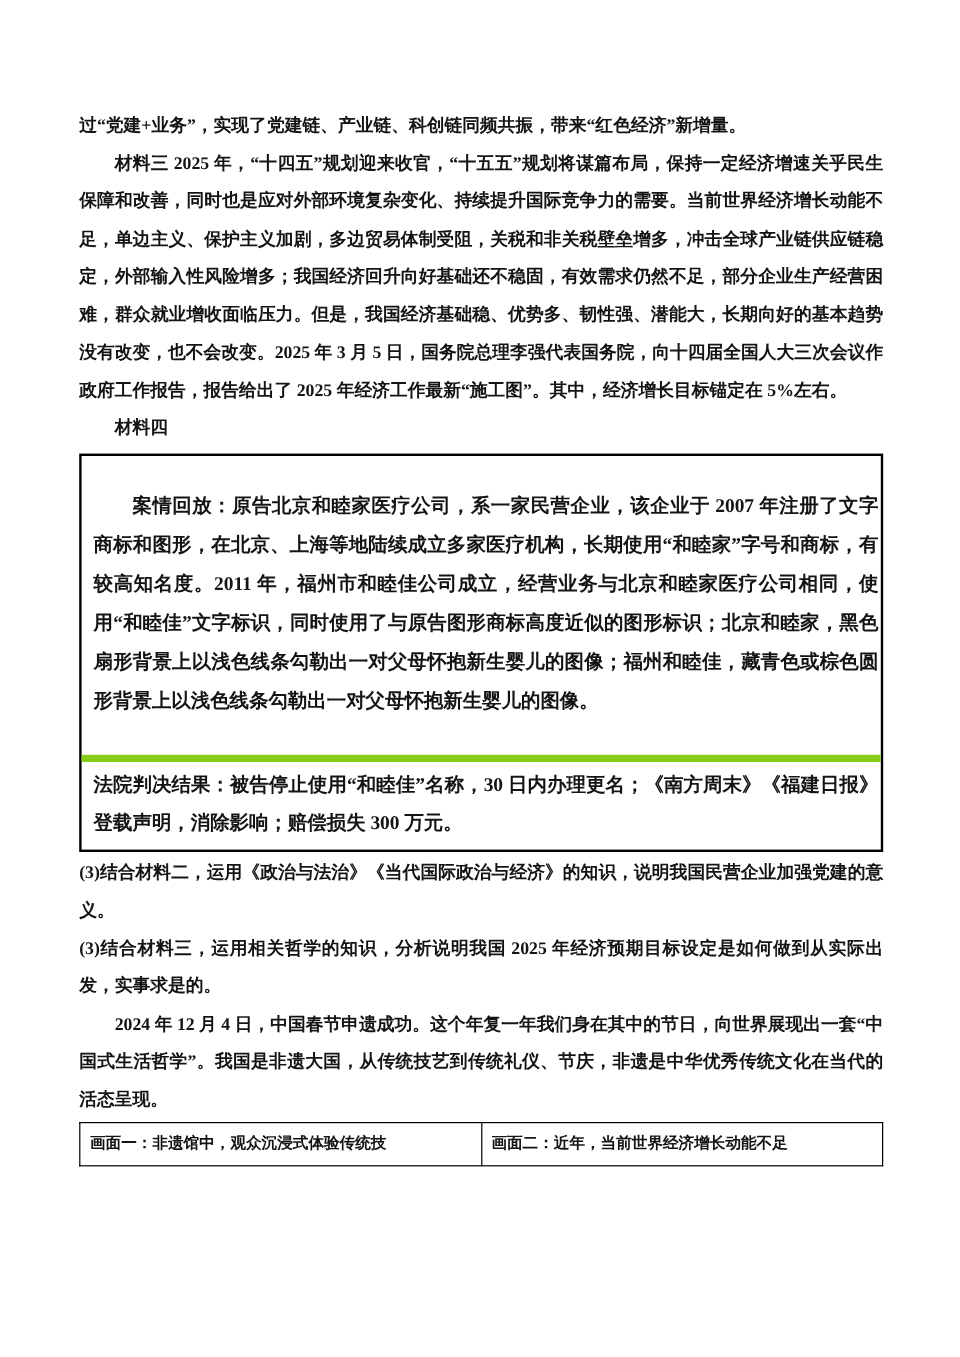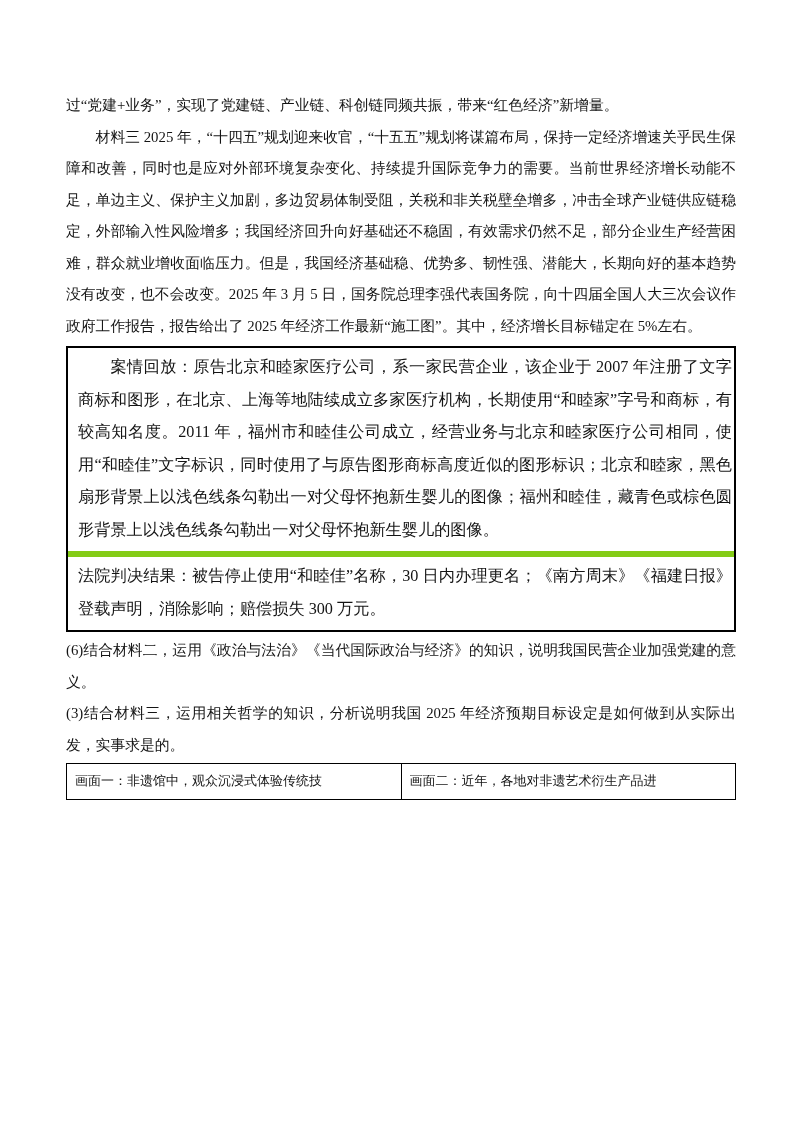--- a/index.html
+++ b/index.html
@@ -1,15 +1,15 @@
 <!DOCTYPE html>
 <html><head>
 <meta charset="utf-8">
 <style>
-  * { box-sizing: border-box; }
+  * { box-sizing: border-box; font-weight: bold; }
   html, body { margin: 0; padding: 0; }
   body {
     width: 800px;
     height: 1131px;
     background: #ffffff;
     overflow: hidden;
     font-family: "Liberation Serif", "DejaVu Serif", serif;
     color: #141414;
   }
   .page {
@@ -25,20 +25,21 @@
 
   .case-box {
     border: 2px solid #000;
     margin: 4px 0 3px 0;
   }
   .case-section {
     padding: 3px 2px 5px 10px;
     font-size: 16.2px;
     line-height: 32.5px;
     text-align: justify;
+    margin-top: 23px;
   }
   .case-section.first { text-indent: 2em; }
   .case-section.verdict { border-top: 6px solid #84cc16; }
 
   .scene-table {
     width: 100%;
     border-collapse: collapse;
     table-layout: fixed;
     margin-top: 2px;
   }
@@ -55,36 +56,38 @@
 </style>
 </head>
 <body>
 
 <div class="page">
 
   <p class="para">过“党建+业务”，实现了党建链、产业链、科创链同频共振，带来“红色经济”新增量。</p>
 
   <p class="para indent">材料三 2025 年，“十四五”规划迎来收官，“十五五”规划将谋篇布局，保持一定经济增速关乎民生保障和改善，同时也是应对外部环境复杂变化、持续提升国际竞争力的需要。当前世界经济增长动能不足，单边主义、保护主义加剧，多边贸易体制受阻，关税和非关税壁垒增多，冲击全球产业链供应链稳定，外部输入性风险增多；我国经济回升向好基础还不稳固，有效需求仍然不足，部分企业生产经营困难，群众就业增收面临压力。但是，我国经济基础稳、优势多、韧性强、潜能大，长期向好的基本趋势没有改变，也不会改变。2025 年 3 月 5 日，国务院总理李强代表国务院，向十四届全国人大三次会议作政府工作报告，报告给出了 2025 年经济工作最新“施工图”。其中，经济增长目标锚定在 5%左右。</p>
 
+  <p class="para indent">材料四</p>
 
   <div class="case-box">
     <div class="case-section first">案情回放：原告北京和睦家医疗公司，系一家民营企业，该企业于 2007 年注册了文字商标和图形，在北京、上海等地陆续成立多家医疗机构，长期使用“和睦家”字号和商标，有较高知名度。2011 年，福州市和睦佳公司成立，经营业务与北京和睦家医疗公司相同，使用“和睦佳”文字标识，同时使用了与原告图形商标高度近似的图形标识；北京和睦家，黑色扇形背景上以浅色线条勾勒出一对父母怀抱新生婴儿的图像；福州和睦佳，藏青色或棕色圆形背景上以浅色线条勾勒出一对父母怀抱新生婴儿的图像。</div>
     <div class="case-section verdict">法院判决结果：被告停止使用“和睦佳”名称，30 日内办理更名；《南方周末》《福建日报》登载声明，消除影响；赔偿损失 300 万元。</div>
   </div>
 
 
-  <p class="para">(6)结合材料二，运用《政治与法治》《当代国际政治与经济》的知识，说明我国民营企业加强党建的意义。</p>
+  <p class="para">(3)结合材料二，运用《政治与法治》《当代国际政治与经济》的知识，说明我国民营企业加强党建的意义。</p>
 
   <p class="para">(3)结合材料三，运用相关哲学的知识，分析说明我国 2025 年经济预期目标设定是如何做到从实际出发，实事求是的。</p>
 
 
 
+  <p class="para indent">2024 年 12 月 4 日，中国春节申遗成功。这个年复一年我们身在其中的节日，向世界展现出一套“中国式生活哲学”。我国是非遗大国，从传统技艺到传统礼仪、节庆，非遗是中华优秀传统文化在当代的活态呈现。</p>
 
   <table class="scene-table">
     <tbody>
       <tr>
         <td>画面一：非遗馆中，观众沉浸式体验传统技</td>
-        <td>画面二：近年，各地对非遗艺术衍生产品进</td>
+        <td>画面二：近年，当前世界经济增长动能不足</td>
       </tr>
     </tbody>
   </table>
 
 </div>
 
 </body></html>

